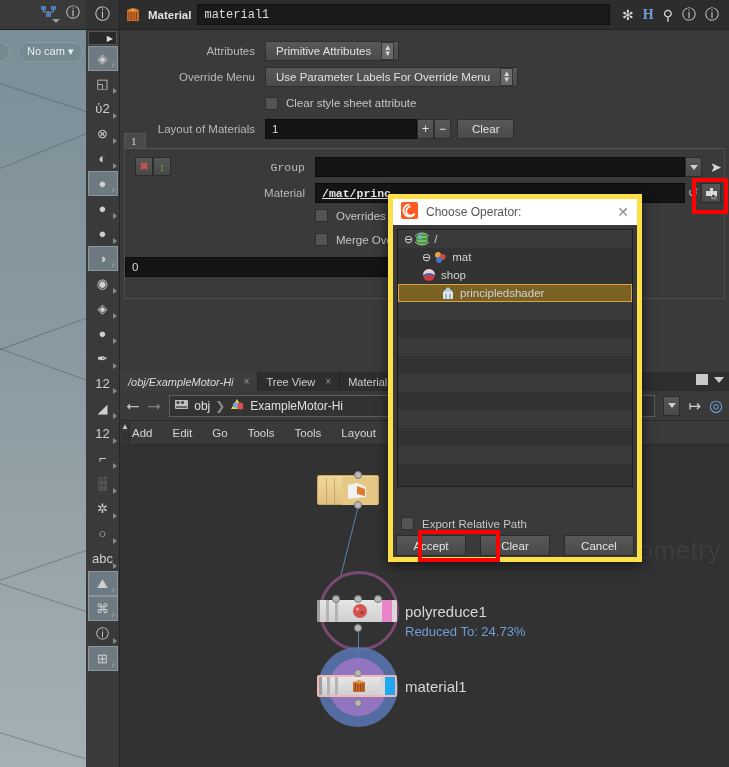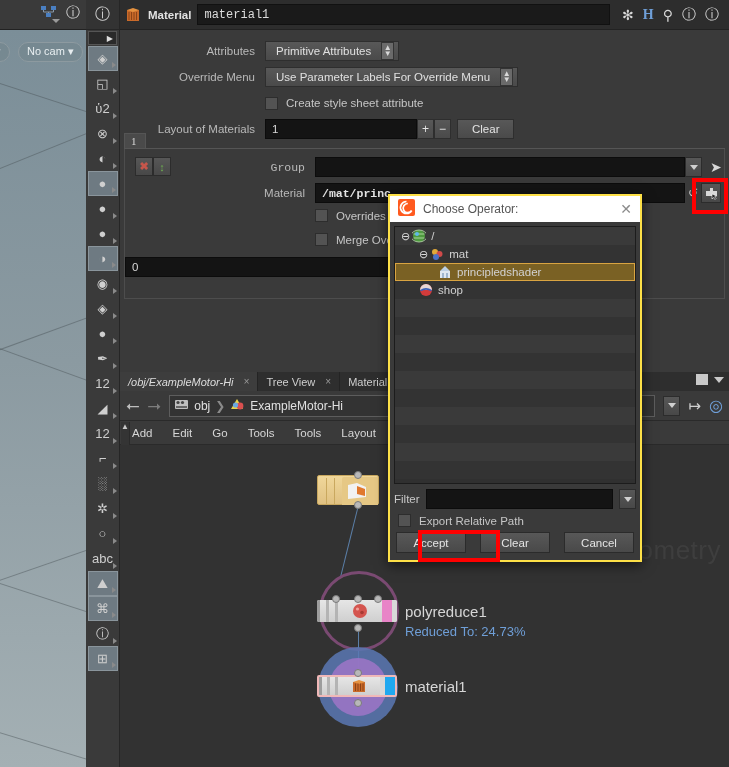--- a/index.html
+++ b/index.html
@@ -191,21 +191,21 @@
   
   .folder {
     position: absolute; width: 62px; height: 30px; border-radius: 2px;
     background: linear-gradient(180deg,#f0d79a,#e0c182);
     border: 1px solid #c9a85f;
   }
 
   
   .dialog {
     position: absolute; left: 388px; top: 194px; width: 254px; height: 368px;
-    background: #3a3a3a; border: 2px solid #fde047;
+    background: #3a3a3a; border: 5px solid #fde047;
     box-shadow: 0 3px 12px rgba(0,0,0,.6);
   }
   .dlg-title {
     height: 26px; background: #ffffff; display: flex; align-items: center;
     padding: 0 8px; gap: 8px;
   }
   .dlg-title-text { flex: 1; color: #555; font-size: 12px; }
   .dlg-close { color: #8a8a8a; font-size: 14px; }
   .dlg-list {
     position: absolute; left: 4px; top: 30px; right: 4px; height: 258px;
@@ -339,21 +339,21 @@
       <div class="plabel">Override Menu</div>
       <div class="btnmenu">
         <span>Use Parameter Labels For Override Menu</span>
         <span class="spinner">▲<br>▼</span>
       </div>
     </div>
 
     <div class="prow">
       <div class="plabel"></div>
       <div class="chk"></div>
-      <div class="chklabel">Create style sheet attribute</div>
+      <div class="chklabel">Clear style sheet attribute</div>
     </div>
 
     <div class="prow">
       <div class="plabel">Layout of Materials</div>
       <div class="numfield" style="width:152px;">
         <span>1</span>
       </div>
       <div class="sqbtn">+</div>
       <div class="sqbtn">−</div>
       <div class="clearbtn">Clear</div>
@@ -376,21 +376,21 @@
             <span></span>
           </div>
           <div class="dd-btn">
               <i class="caret-dn"></i>
             </div>
           <div style="margin-left:8px;color:#d8d8d8;font-size:14px;">➤</div>
         </div>
 
         <div style="position:absolute;left:0;top:34px;width:100%;display:flex;align-items:center;">
           <div class="plabel" style="width:190px;">Material</div>
-          <div class="txtfield" style="width:370px;">
+          <div class="txtfield" style="width:370px;text-decoration:underline;">
             <span>/mat/princ</span>
           </div>
           <div style="width:16px;text-align:center;color:#c9c9c9;font-size:12px;">↺</div>
           <div class="dd-btn" style="width:20px;height:20px;">
             <svg width="13" height="13" viewBox="0 0 13 13">
               <rect x="1" y="4" width="11" height="5" fill="#d8d8d8"></rect>
               <rect x="5" y="1" width="3" height="3" fill="#d8d8d8"></rect>
               <path d="M7 7 L7 12 L8.5 10.5 L10 12.5 L11 11.5 L9.5 9.8 L11.5 9 Z" fill="#1a1a1a" stroke="#fff" stroke-width=".6"></path>
             </svg>
           </div>
@@ -579,64 +579,55 @@
           <span style="color:#dcdcdc;font-size:11px;margin-right:2px;">⊖</span>
           <span style="margin-right:5px;display:inline-flex;">
             <svg width="14" height="14" viewBox="0 0 14 14">
               <circle cx="5" cy="5" r="3" fill="#e0a93a"></circle>
               <circle cx="9.5" cy="7" r="3" fill="#d04a4a"></circle>
               <circle cx="6" cy="10" r="3" fill="#4a72c8"></circle>
             </svg>
           </span>
           <span>mat</span>
         </div>
+        <div class="lrow even">
+          <span class="tree-indent" style="width:24px"></span>
+          <span style="margin-right:5px;display:inline-flex;">
+            <svg width="14" height="14" viewBox="0 0 14 14">
+              <circle cx="7" cy="7" r="6" fill="#d23b3b"></circle>
+              <path d="M1 7 a6 6 0 0 1 12 0 Z" fill="#e8e8e8" opacity=".9"></path>
+              <path d="M1.5 7.6 q5.5 -3.5 11 0" stroke="#3a5fb8" fill="none" stroke-width="1.6"></path>
+            </svg>
+          </span>
+          <span>shop</span>
+        </div>
         <div class="lrow sel">
           <span class="tree-indent" style="width:42px"></span>
           <span style="margin-right:5px;display:inline-flex;">
             <svg width="14" height="14" viewBox="0 0 14 14">
               <rect x="2" y="6" width="10" height="7" fill="#dfe8f2"></rect>
               <path d="M2 6 L7 1 L12 6 Z" fill="#bcd0e6"></path>
               <rect x="4" y="8" width="2" height="5" fill="#9fb6cf"></rect>
               <rect x="8" y="8" width="2" height="5" fill="#9fb6cf"></rect>
             </svg>
           </span>
           <span>principledshader</span>
         </div>
-        <div class="lrow even">
-          <span class="tree-indent" style="width:24px"></span>
-          <span style="margin-right:5px;display:inline-flex;">
-            <svg width="14" height="14" viewBox="0 0 14 14">
-              <circle cx="7" cy="7" r="6" fill="#d23b3b"></circle>
-              <path d="M1 7 a6 6 0 0 1 12 0 Z" fill="#e8e8e8" opacity=".9"></path>
-              <path d="M1.5 7.6 q5.5 -3.5 11 0" stroke="#3a5fb8" fill="none" stroke-width="1.6"></path>
-            </svg>
-          </span>
-          <span>shop</span>
-        </div>
         <div class="lrow odd"></div>
         <div class="lrow even"></div>
         <div class="lrow odd"></div>
         <div class="lrow even"></div>
         <div class="lrow odd"></div>
         <div class="lrow even"></div>
         <div class="lrow odd"></div>
         <div class="lrow even"></div>
         <div class="lrow odd"></div>
         <div class="lrow even"></div>
       </div>
 
-    <div class="dlg-filter">
-      <label>Filter</label>
-      <div class="txtfield" style="flex:1;font-family:'Liberation Sans',sans-serif;font-weight:normal;">
-        <span></span>
-      </div>
-      <div class="dd-btn">
-          <i class="caret-dn"></i>
-        </div>
-    </div>
 
     <div class="dlg-chkrow">
       <div class="chk"></div>
       <div class="chklabel">Export Relative Path</div>
     </div>
 
     <div class="dlg-buttons" id="dlg-buttons">
         <div class="dlg-btn">Accept</div>
         <div class="dlg-btn">Clear</div>
         <div class="dlg-btn">Cancel</div>

